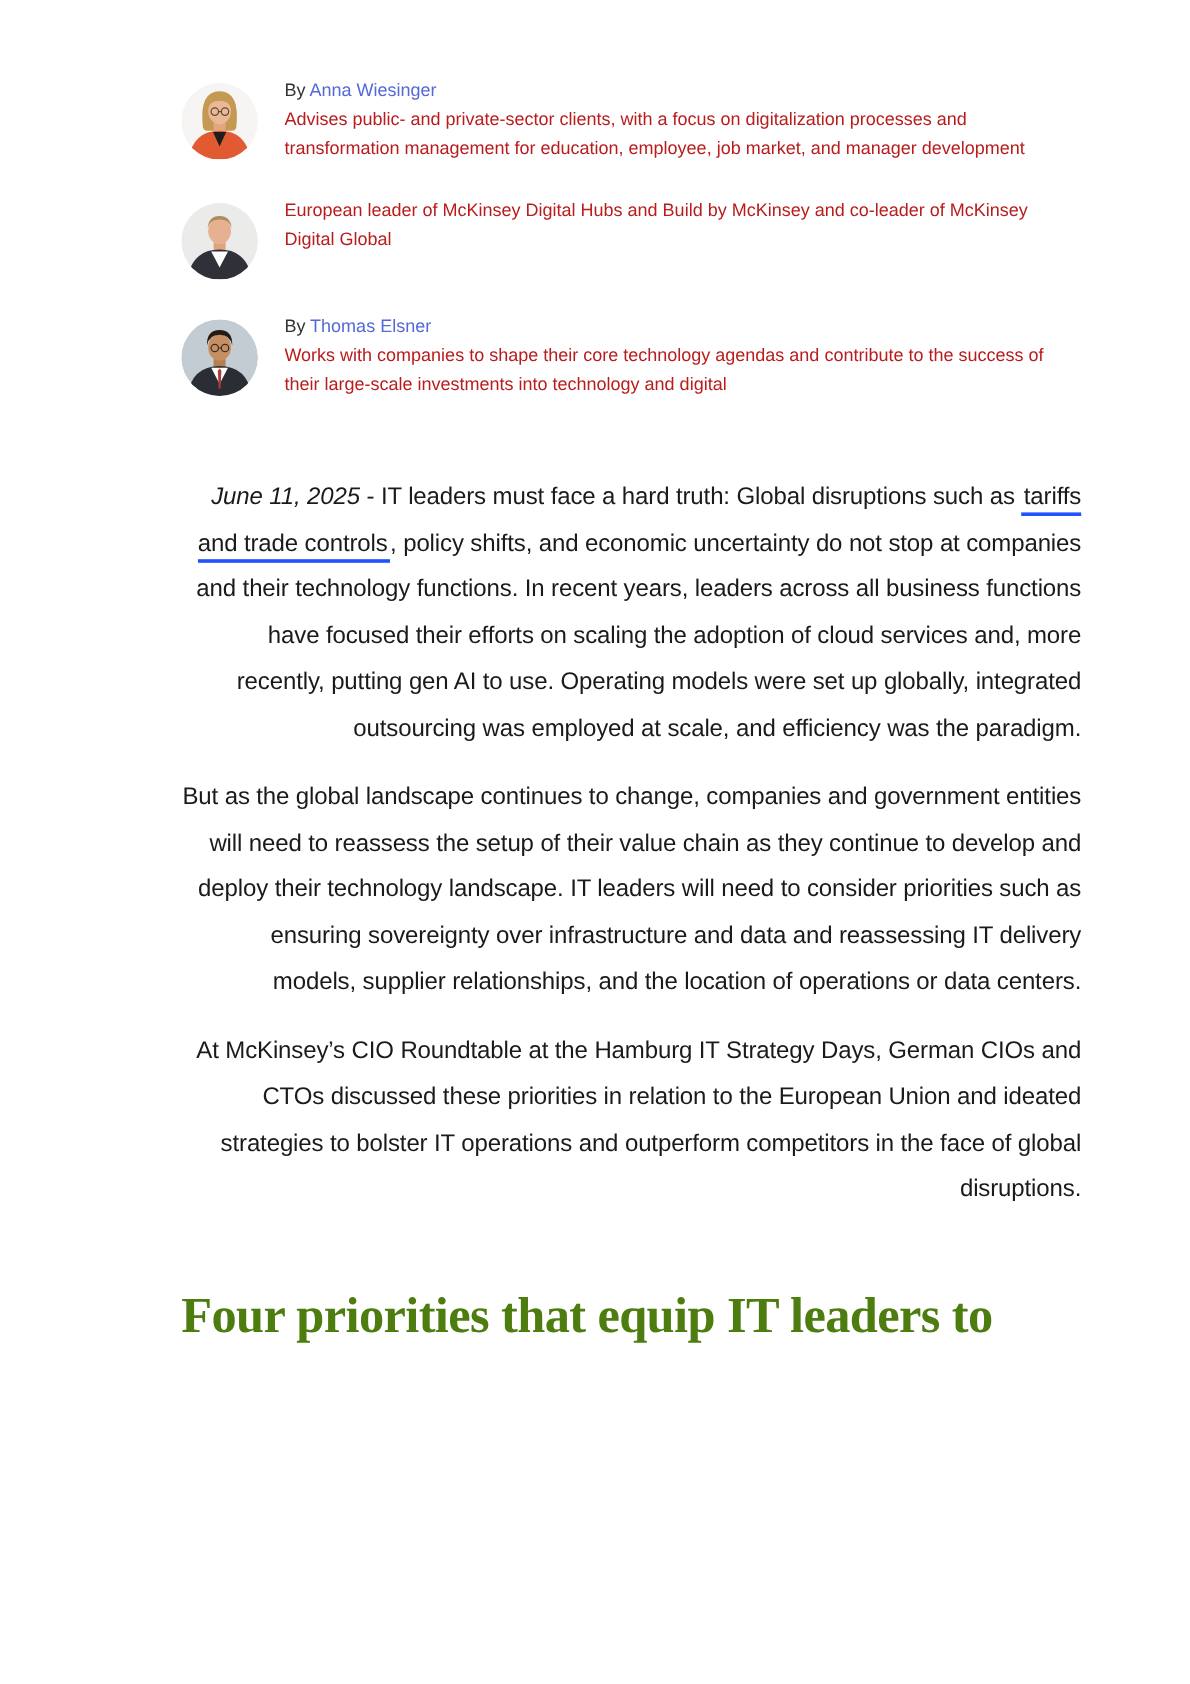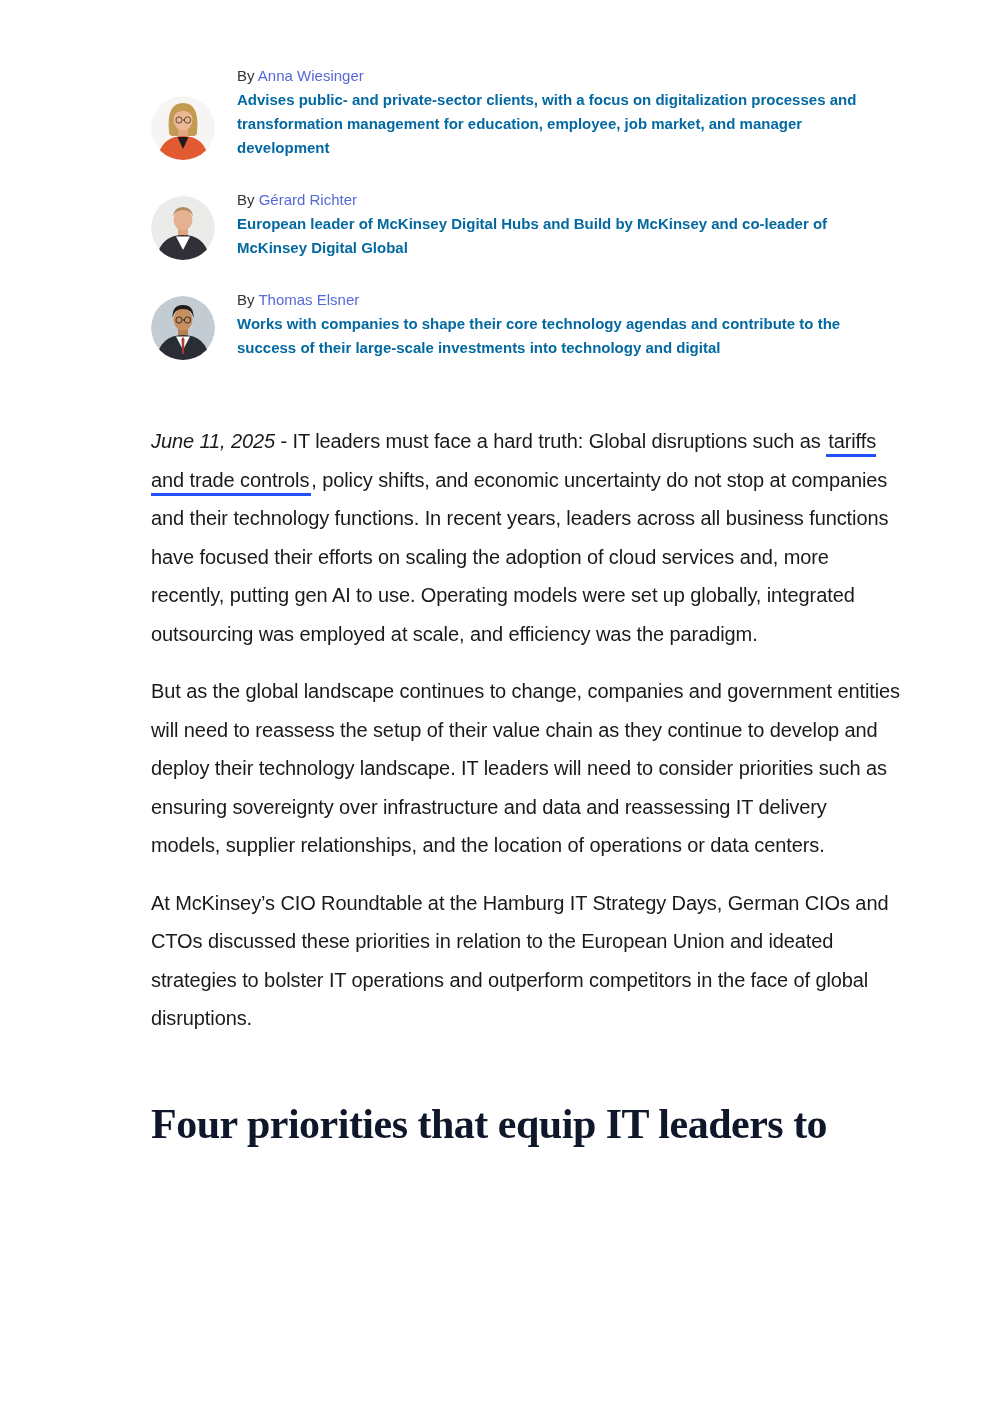--- a/index.html
+++ b/index.html
@@ -12,69 +12,70 @@
   }
   .content {
     width: 760px;
     margin-left: 151px;
     padding-top: 64px;
   }
 
   
   .byline-row {
     display: flex;
-    align-items: flex-end;
+    align-items: flex-start;
     gap: 22px;
     margin-bottom: 28px;
   }
   .avatar-wrap {
     width: 64px;
     height: 64px;
     border-radius: 50%;
     overflow: hidden;
     flex: 0 0 64px;
     margin-top: 5px;
   }
   .avatar-wrap svg { display: block; width: 64px; height: 64px; }
   .byline-text { font-size: 15px; line-height: 24px; color: #333333; max-width: 660px; }
   .byline-name-line { color: #333333; }
   .author-link {
     color: #5468d8;
     text-decoration: none;
     cursor: pointer;
   }
-  .byline-bio { color: #0369a1; font-weight: bold; }
+  .byline-bio { color: #b91c1c; }
 
   
   .article { margin-top: 62px; }
   .article p {
     font-size: 20px;
     line-height: 38.5px;
     color: #1a1a1a;
     letter-spacing: -0.1px;
     margin-bottom: 19px;
     max-width: 750px;
+    text-align: right;
   }
   .date-italic { font-style: italic; }
   .body-link {
     color: #1a1a1a;
     text-decoration: none;
     border-bottom: 3px solid #2251ff;
     padding: 0 2px 2px 2px;
     cursor: pointer;
   }
 
   
   .section-heading {
     margin-top: 60px;
     font-family: "Liberation Serif", serif;
     font-weight: 700;
     font-size: 42px;
     line-height: 52px;
-    color: #0f172a;
+    color: #4d7c0f;
     letter-spacing: -0.5px;
   }
 </style>
 </head>
 <body>
 
 <div class="content">
 
   <div class="byline-row">
     <div class="avatar-wrap">
@@ -102,21 +103,20 @@
       <svg viewBox="0 0 64 64">
         <circle cx="32" cy="32" r="32" fill="#ebebe9"></circle>
         <rect x="27" y="30" width="10" height="12" rx="4" fill="#dda47e"></rect>
         <ellipse cx="32" cy="23.5" rx="9.5" ry="11" fill="#e6b191"></ellipse>
         <path d="M22 21 Q23 11 32 11 Q41 11 42 21 Q40 14 32 14 Q24 14 22 21 Z" fill="#ad8b60"></path>
         <path d="M5 64 Q9 39 32 39 Q55 39 59 64 Z" fill="#2f3038"></path>
         <path d="M25 40.5 L32 54 L39 40.5 Z" fill="#ffffff"></path>
       </svg>
     </div>
     <div class="byline-text">
-      <div class="byline-name-line"><span>By</span> <a class="author-link">Gérard Richter</a></div>
       <div class="byline-bio">European leader of McKinsey Digital Hubs and Build by McKinsey and co-leader of McKinsey Digital Global</div>
     </div>
   </div>
 
   <div class="byline-row">
     <div class="avatar-wrap">
       <svg viewBox="0 0 64 64">
         <circle cx="32" cy="32" r="32" fill="#c3ccd3"></circle>
         <rect x="27" y="30" width="10" height="12" rx="4" fill="#b5804f"></rect>
         <ellipse cx="32" cy="23.5" rx="9.5" ry="11" fill="#c68f62"></ellipse>

